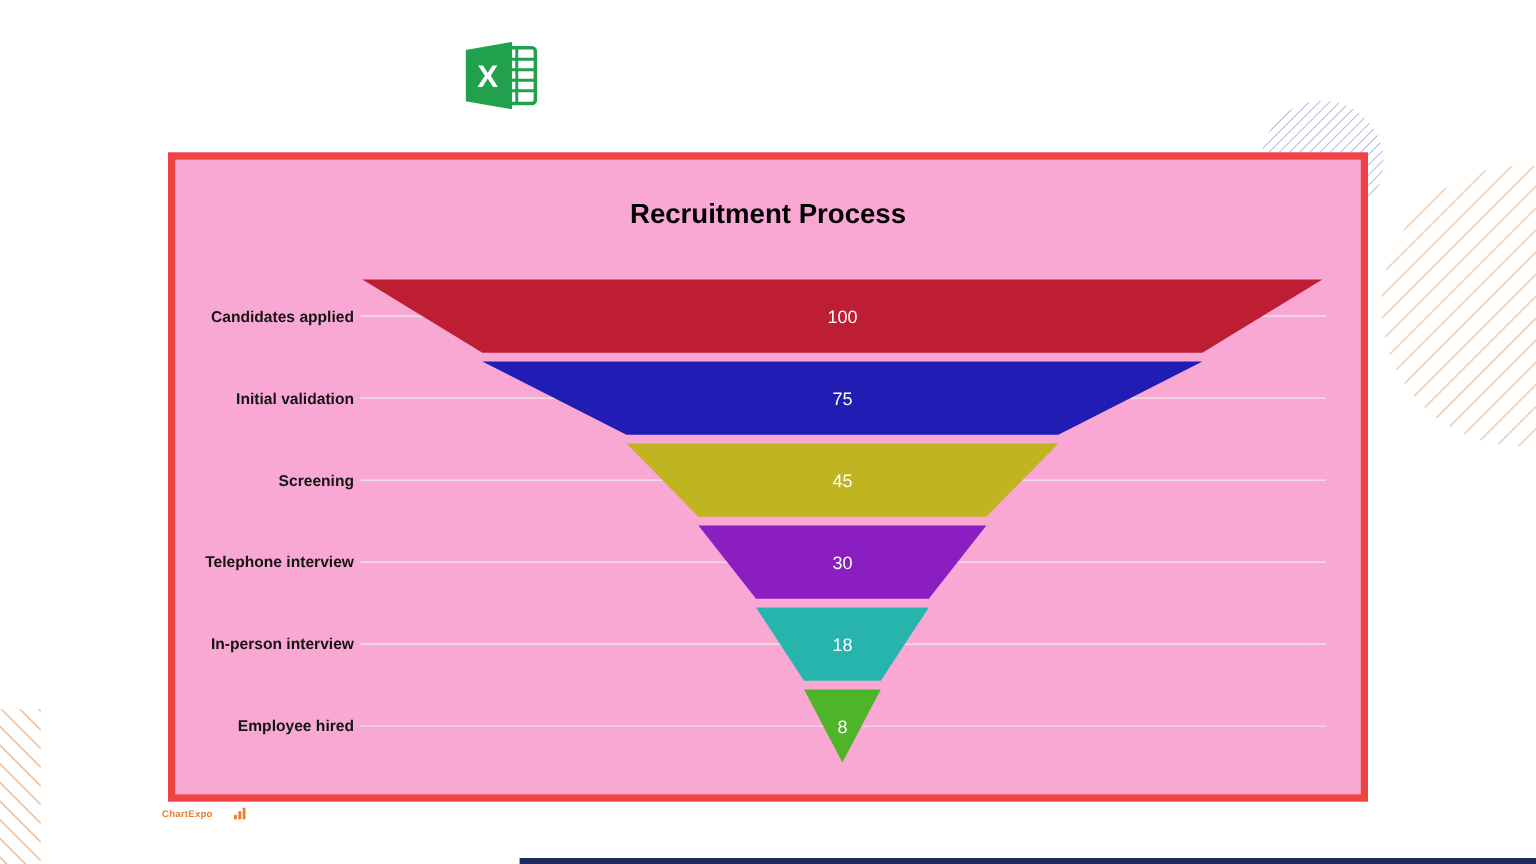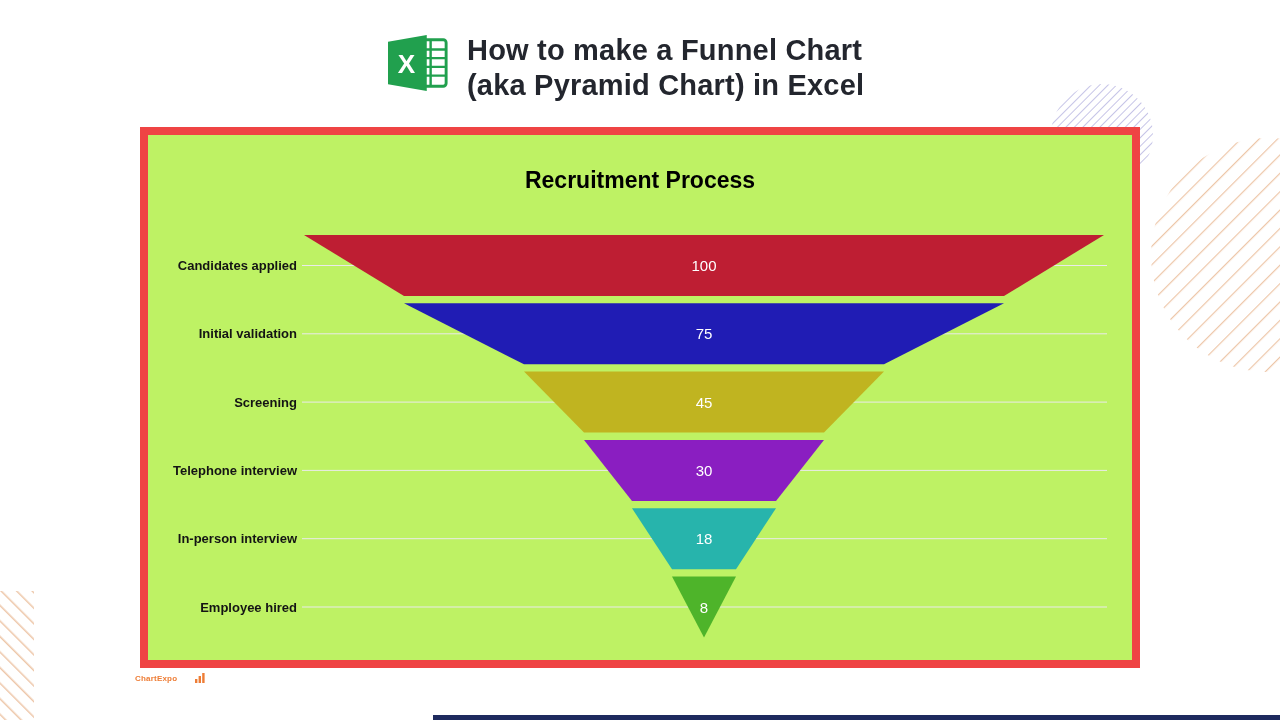--- a/index.html
+++ b/index.html
@@ -6,21 +6,21 @@
   .canvas{
     position:relative;width:1280px;height:720px;background:#ffffff;
     overflow:hidden;font-family:"Liberation Sans",sans-serif;
   }
   
   .header{position:absolute;left:388px;top:33px;display:flex;gap:17px;align-items:flex-start;}
   .header .ttl{font-size:29px;font-weight:600;color:#23262e;line-height:35px;letter-spacing:.2px;}
   
   .card{
     position:absolute;left:140px;top:127px;width:1000px;height:541px;
-    background:#bef264;border:8px solid #ef4444;box-sizing:border-box;
+    background:#f9a8d4;border:6px solid #ef4444;box-sizing:border-box;
   }
   .card h2{
     margin:0;position:absolute;top:32px;left:0;right:0;text-align:center;
     font-size:23px;font-weight:700;color:#000;
   }
   .funnel{position:absolute;left:1px;top:74px;}
   .f-label{font-family:"Liberation Sans",sans-serif;font-size:13px;font-weight:700;fill:#141414;}
   .f-value{font-family:"Liberation Sans",sans-serif;font-size:15px;fill:#ffffff;}
   
   .hatch{position:absolute;z-index:0;}
@@ -67,24 +67,20 @@
     <svg width="62" height="60" viewBox="0 0 64 60">
       <rect x="27" y="6" width="33" height="48" rx="3" fill="#ffffff" stroke="#21a04e" stroke-width="3"></rect>
       <line x1="27" y1="16" x2="60" y2="16" stroke="#21a04e" stroke-width="2.5"></line>
       <line x1="27" y1="25" x2="60" y2="25" stroke="#21a04e" stroke-width="2.5"></line>
       <line x1="27" y1="34" x2="60" y2="34" stroke="#21a04e" stroke-width="2.5"></line>
       <line x1="27" y1="43" x2="60" y2="43" stroke="#21a04e" stroke-width="2.5"></line>
       <line x1="44" y1="6" x2="44" y2="54" stroke="#21a04e" stroke-width="2.5"></line>
       <polygon points="0,8 40,1 40,59 0,52" fill="#21a04e"></polygon>
       <text x="19" y="40" text-anchor="middle" font-family="Liberation Sans, sans-serif" font-size="27" font-weight="700" fill="#ffffff">X</text>
     </svg>
-    <div class="ttl">
-      <div>How to make a Funnel Chart</div>
-      <div>(aka Pyramid Chart) in Excel</div>
-    </div>
   </div>
 
   <section class="card">
     <h2>Recruitment Process</h2>
     <svg class="funnel" width="980" height="449" viewBox="0 0 980 449">
         <line x1="153" y1="56.5" x2="958" y2="56.5" stroke="#eaeaea" stroke-width="1"></line>
         <line x1="153" y1="124.8" x2="958" y2="124.8" stroke="#eaeaea" stroke-width="1"></line>
         <line x1="153" y1="193.1" x2="958" y2="193.1" stroke="#eaeaea" stroke-width="1"></line>
         <line x1="153" y1="261.4" x2="958" y2="261.4" stroke="#eaeaea" stroke-width="1"></line>
         <line x1="153" y1="329.7" x2="958" y2="329.7" stroke="#eaeaea" stroke-width="1"></line>

